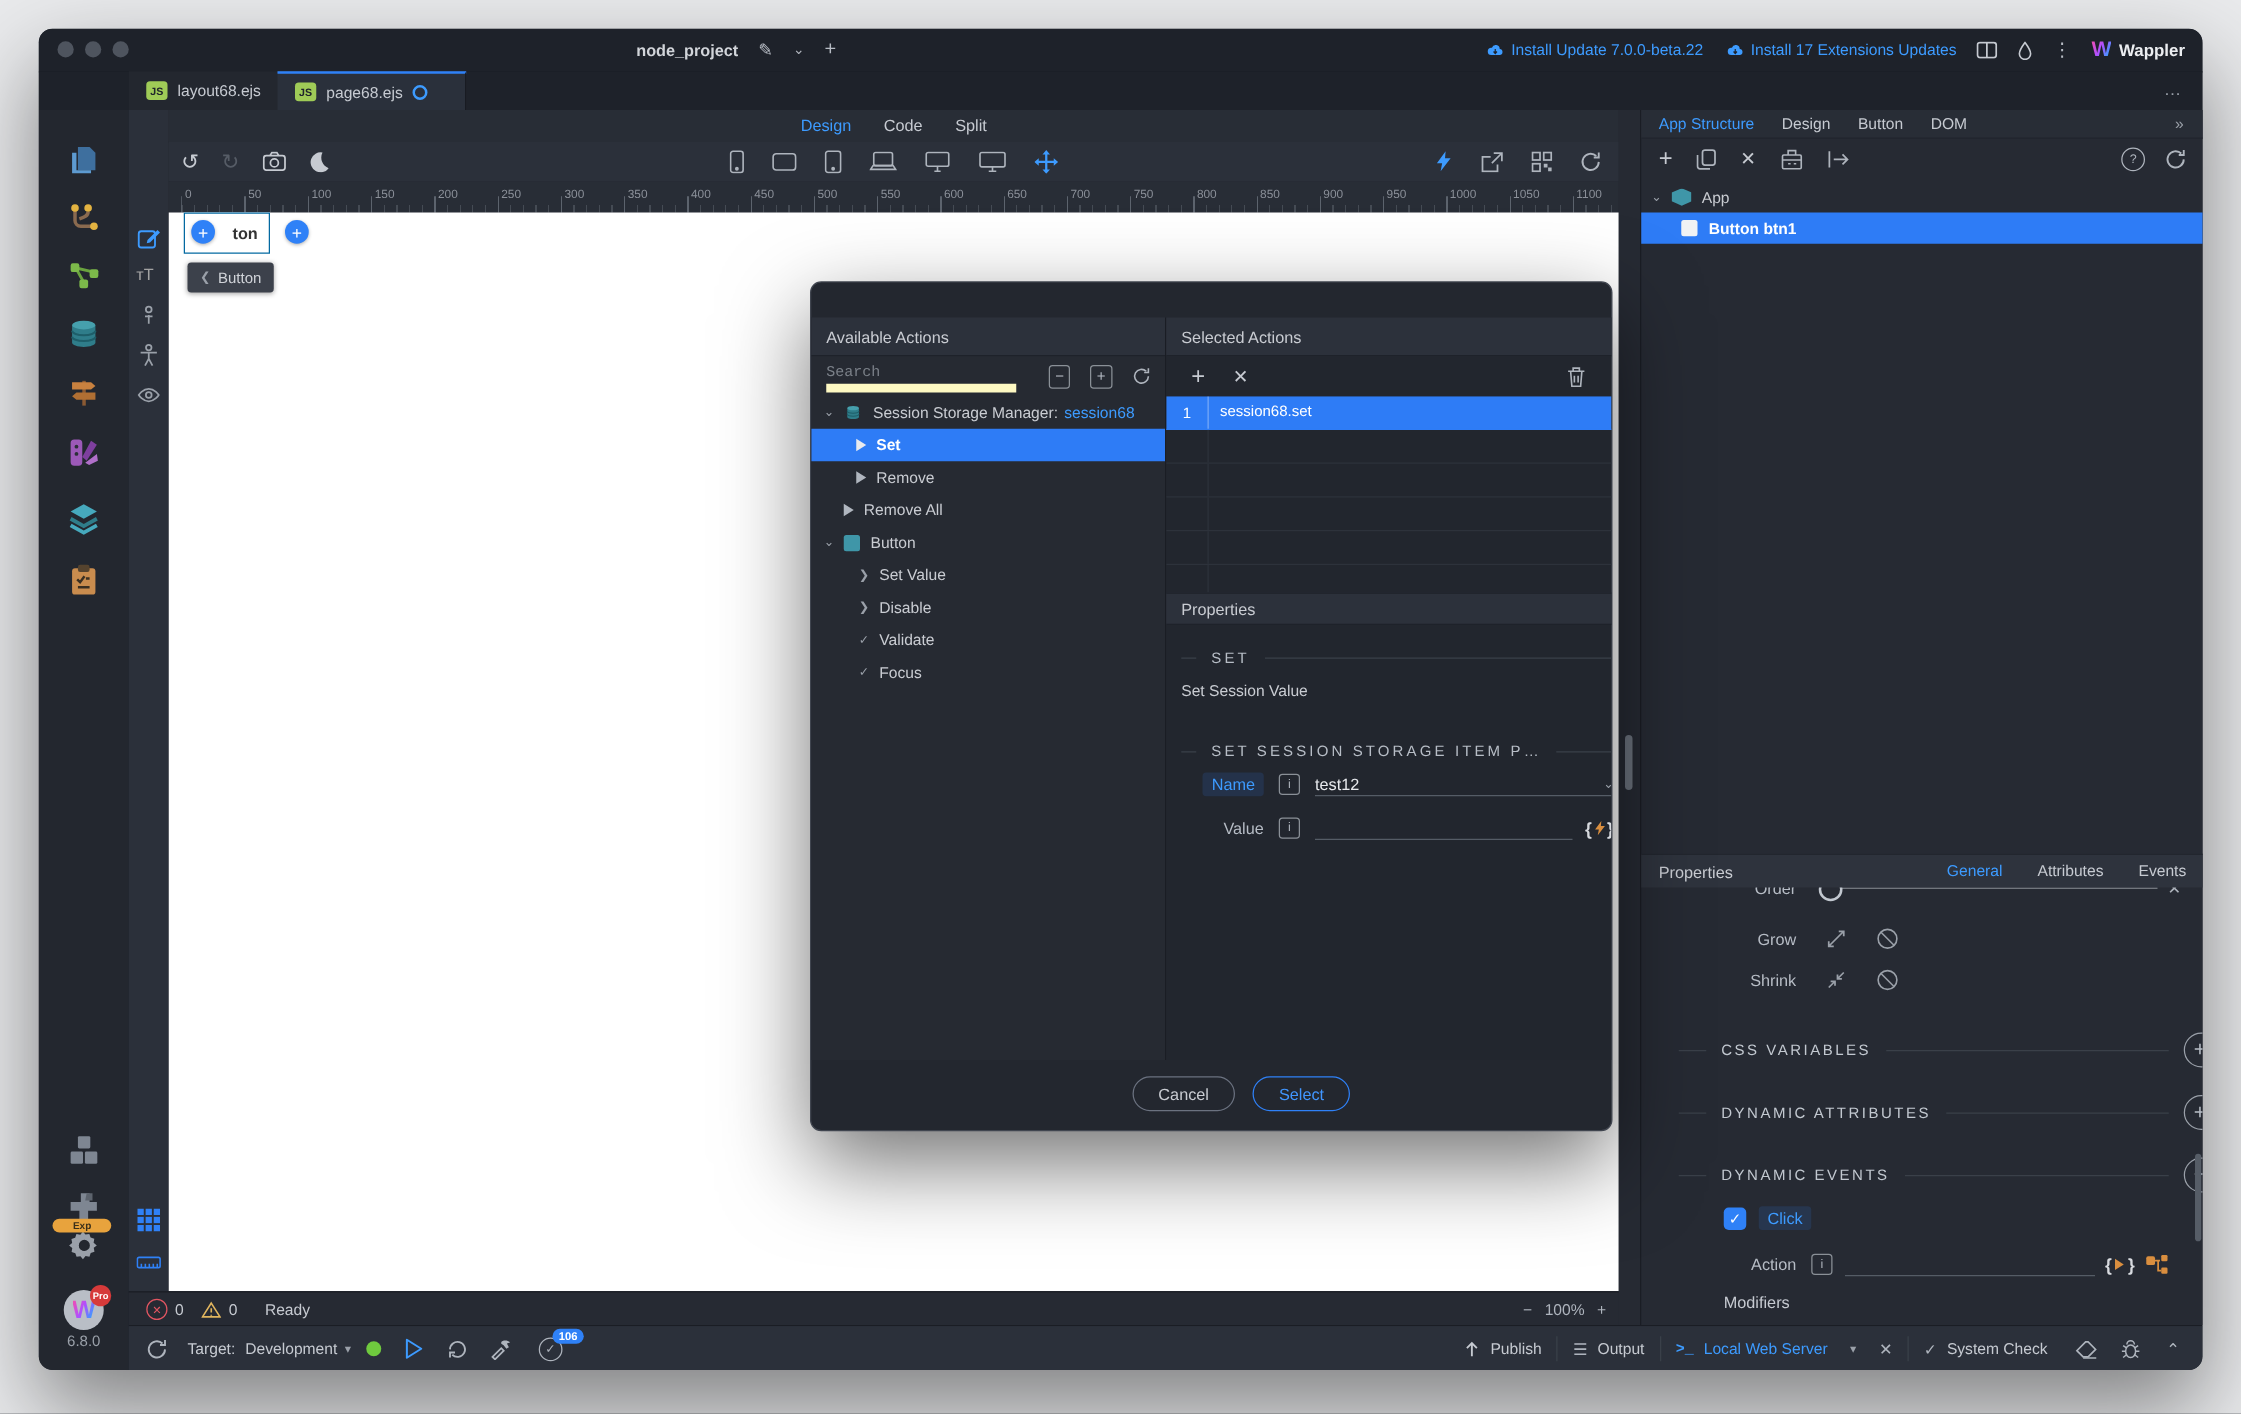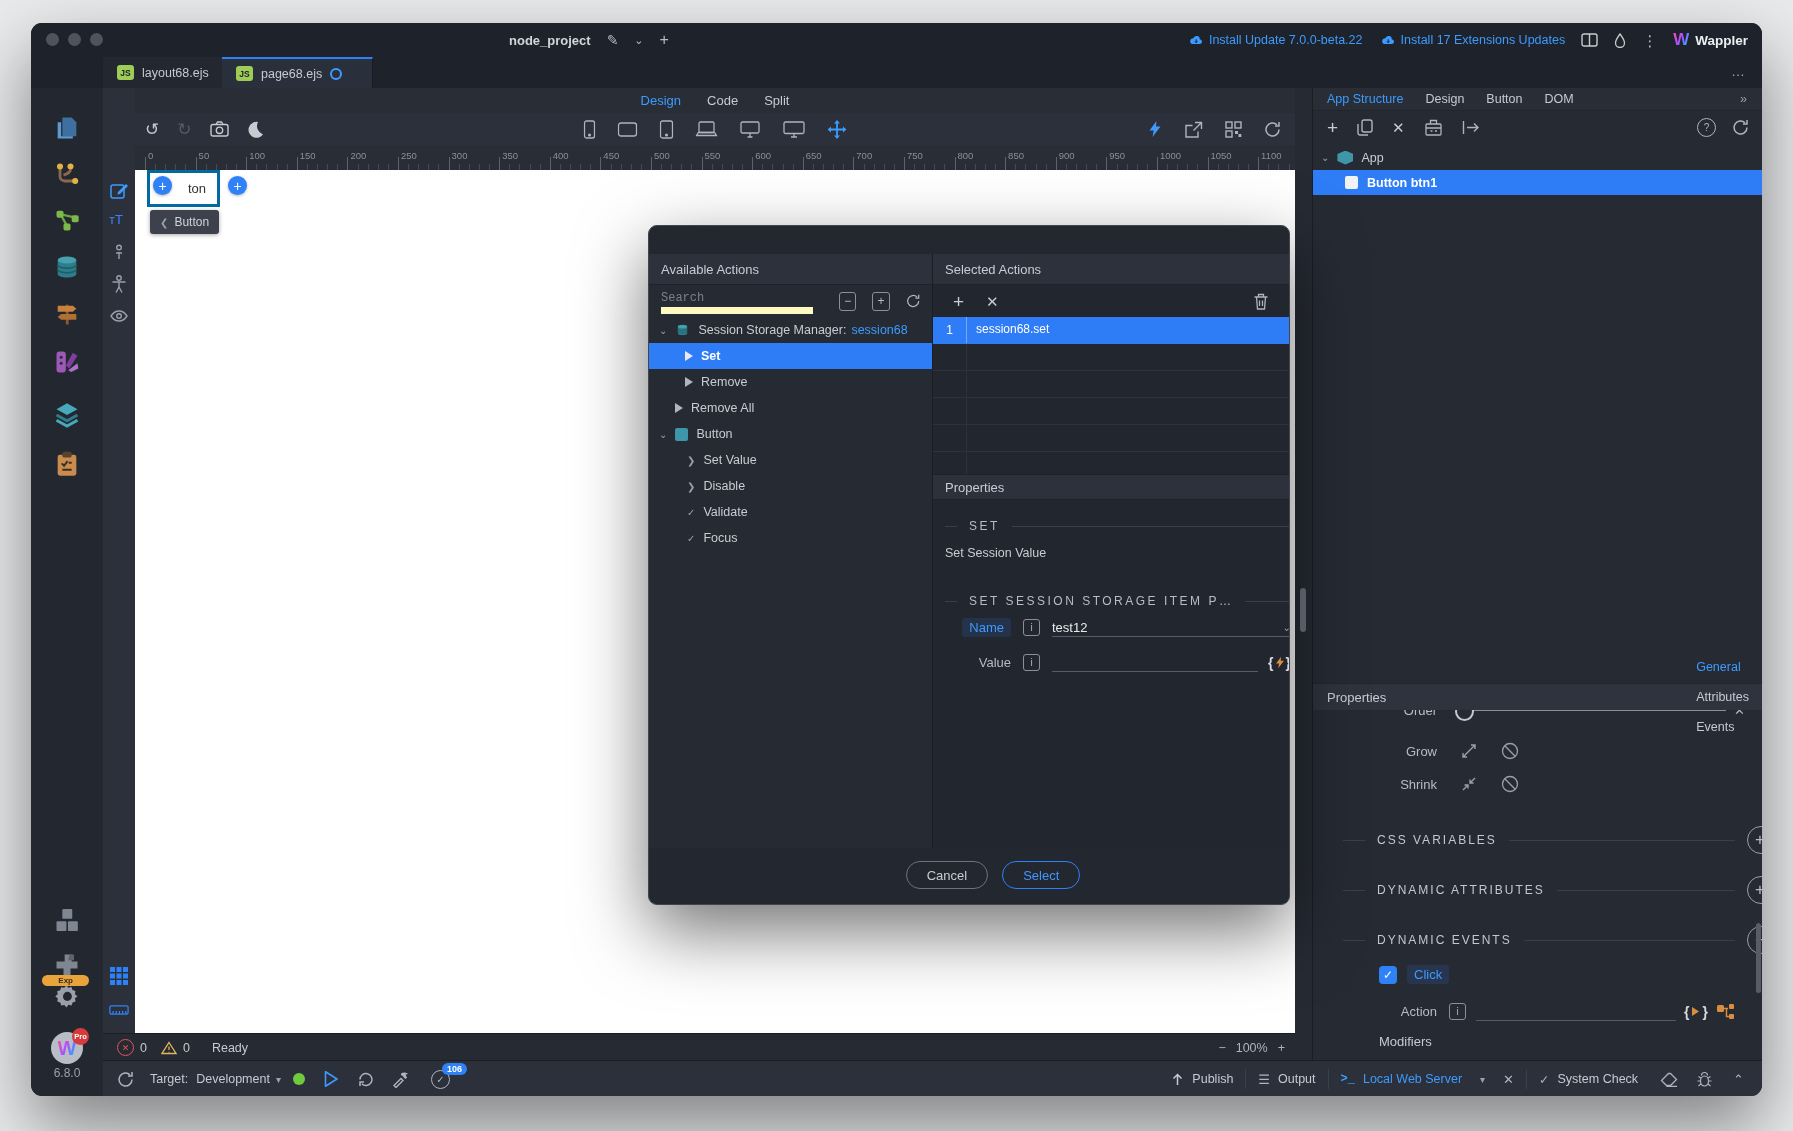--- a/index.html
+++ b/index.html
@@ -51,21 +51,21 @@
   .gly{color:#c6cad1;font-size:17px;line-height:1;}
   .gly.dim{color:#565c66;}
   
   .ruler{position:absolute;left:104px;top:122px;width:1160px;height:25px;background:#282d36;overflow:hidden;white-space:nowrap;
     background-image:
       repeating-linear-gradient(90deg,#5c636d 0 1px,transparent 1px 50.6px),
       repeating-linear-gradient(90deg,#454b54 0 1px,transparent 1px 10.12px);
     background-size:100% 13px,100% 6px;background-position:10px bottom,10px bottom;background-repeat:no-repeat;}
   .tick{display:inline-block;width:50.6px;color:#8a8f98;font-size:9.5px;padding-top:4px;box-sizing:border-box;padding-left:13px;}
   .canvas{position:absolute;left:104px;top:147px;width:1160px;height:863px;background:#ffffff;}
-  .selbox{position:absolute;left:12px;top:0px;width:67px;height:31px;border:3px solid #0369a1;background:#fff;}
+  .selbox{position:absolute;left:12px;top:0px;width:67px;height:31px;border:1px solid #0369a1;background:#fff;font-weight:bold;}
   .btntext{position:absolute;left:38px;top:8px;font-size:13px;color:#333;}
   .pluscircle{position:absolute;width:19px;height:19px;border-radius:50%;background:#2f81f7;color:#fff;
               display:flex;align-items:center;justify-content:center;font-size:14px;box-shadow:0 1px 3px rgba(0,0,0,.3);}
   .tagchip{position:absolute;left:15px;top:40px;height:24px;background:#3c414b;border-radius:3px;color:#d0d3d8;
            font-size:12px;display:flex;align-items:center;gap:6px;padding:0 10px;box-shadow:0 1px 4px rgba(0,0,0,.35);}
   .tagchip .chev{color:#9aa0a9;font-size:10px;}
   .gutter{position:absolute;left:1264px;top:65px;width:17px;height:972px;background:#262a33;}
   .gutter .handle{position:absolute;left:5px;top:500px;width:6px;height:44px;border-radius:3px;background:#6b727d;}
   
   .statusrow{position:absolute;left:72px;top:1010px;width:1192px;height:27px;background:#262a33;border-top:1px solid #1a1d24;
@@ -89,21 +89,21 @@
   .rp-tabs .on{color:#3d9bff;}
   .rp-tabs .more{position:absolute;right:16px;color:#9aa0a9;}
   .rp-toolbar{position:absolute;left:0;top:23px;width:100%;height:32px;display:flex;align-items:center;gap:19px;
               padding-left:14px;box-sizing:border-box;}
   .rp-toolbar .right{position:absolute;right:14px;display:flex;gap:16px;align-items:center;}
   .treerow{position:absolute;left:0;width:100%;height:25px;display:flex;align-items:center;font-size:12.5px;color:#c9ccd2;}
   .cube{width:16px;height:14px;background:#3f96a8;border-radius:2px;clip-path:polygon(50% 0,100% 25%,100% 75%,50% 100%,0 75%,0 25%);}
   .whitesq{width:13px;height:13px;background:#f0f2f4;border-radius:2px;}
   .props-hd{position:absolute;left:0;top:595px;width:100%;height:27px;background:#2e333d;display:flex;align-items:center;
             font-size:13px;color:#c9ccd2;padding:0 14px;box-sizing:border-box;z-index:2;border-top:1px solid #22262e;}
-  .props-hd .tabs{margin-left:auto;display:flex;gap:16px;font-size:12.5px;color:#c6cad1;flex-direction:column;}
+  .props-hd .tabs{margin-left:auto;display:flex;gap:28px;font-size:12.5px;color:#c6cad1;}
   .prow{position:absolute;width:100%;display:flex;align-items:center;font-size:13px;color:#b6bcc5;}
   .plabel{width:124px;text-align:right;flex:none;}
   .sect{position:absolute;width:100%;display:flex;align-items:center;color:#c2c8d0;font-size:12px;letter-spacing:2px;}
   .sect .dash{width:22px;height:1px;background:#3a4049;margin-right:12px;flex:none;}
   .sect .ln{flex:1;height:1px;background:#3a4049;margin:0 12px;}
   .pluscirc{width:26px;height:26px;border:1.5px solid #9aa0a9;border-radius:50%;color:#b6bcc5;font-size:17px;
             display:flex;align-items:center;justify-content:center;flex:none;margin-right:18px;}
   .infoic{width:15px;height:15px;border:1px solid #8a9097;border-radius:3px;color:#aeb4bd;font-size:10px;
           display:flex;align-items:center;justify-content:center;flex:none;}
   .uline{border-bottom:1px solid #555c66;height:18px;}
@@ -284,21 +284,21 @@
       <span class="badge-pro">Pro</span>
     </div>
     <div class="version">6.8.0</div>
   </div>
 
   <div class="sidebar2">
     <svg class="sb2-ic" style="top:93px;" viewBox="0 0 20 20">
         <rect x="2" y="4" width="13" height="13" rx="2" fill="none" stroke="#3d9bff" stroke-width="1.5"></rect>
         <path d="M9 11L17 3l2 2-8 8-2.6.6z" fill="#3d9bff"></path>
       </svg>
-    <div class="sb2-ic" style="top:124px;font-size:13px;color:#3b82f6;">ᴛT</div>
+    <div class="sb2-ic" style="top:124px;font-size:13px;color:#a3a3a3;">ᴛT</div>
     <svg class="sb2-ic" style="top:155px;" viewBox="0 0 20 20" fill="none" stroke="#9aa0a9" stroke-width="1.4">
         <circle cx="10" cy="4.5" r="2.3"></circle>
         <path d="M10 9v7M7 10h6"></path>
       </svg>
     <svg class="sb2-ic" style="top:186px;" viewBox="0 0 20 20" fill="none" stroke="#9aa0a9" stroke-width="1.4">
         <circle cx="10" cy="4" r="2.2"></circle>
         <path d="M3.5 8h13M10 8v5l-3 5.5M10 13l3 5.5"></path>
       </svg>
     <svg class="sb2-ic" style="top:218px;" viewBox="0 0 20 20" fill="none" stroke="#9aa0a9" stroke-width="1.4">
         <path d="M2 10s3.2-5 8-5 8 5 8 5-3.2 5-8 5-8-5-8-5z"></path>

